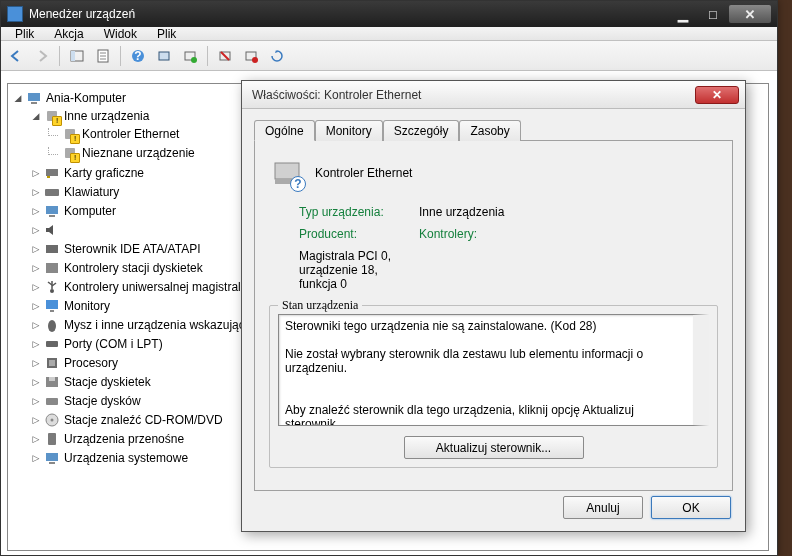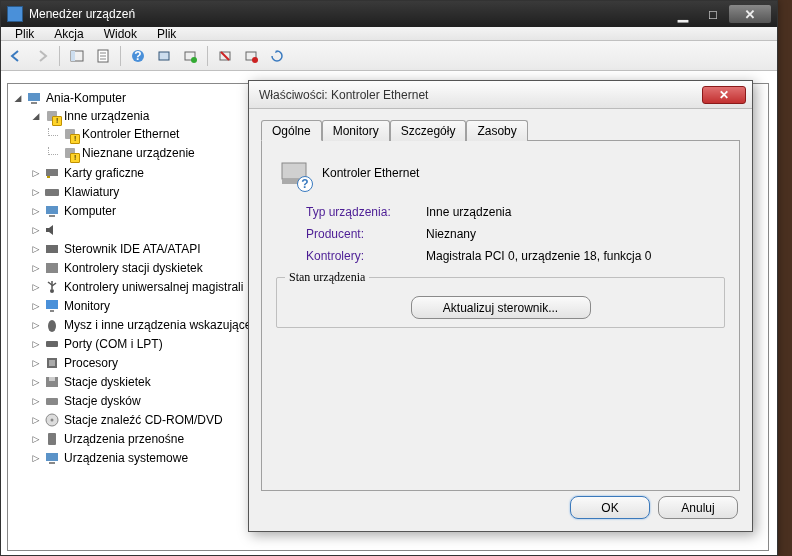--- a/index.html
+++ b/index.html
@@ -26,48 +26,48 @@
   .tree li { padding: 1px 0; white-space: nowrap; position: relative; }
   .tree-row { display: flex; align-items: center; height: 17px; cursor: pointer; padding-left: 2px; }
   .expander { width: 12px; height: 12px; display: inline-flex; align-items: center; justify-content: center; margin-right: 2px; font-size: 9px; color: #555; cursor: pointer; }
   .dev-icon { width: 16px; height: 16px; margin-right: 4px; display: inline-flex; align-items: center; justify-content: center; position: relative; }
   .dev-icon svg { display:block; }
   .warn-badge { position: absolute; right: -2px; bottom: -2px; width: 10px; height: 10px; background: #ffd42a; border: 1px solid #c09000; border-radius: 1px; font-size: 8px; line-height: 8px; text-align: center; color: #000; }
   .tree-label { }
   .dotted { border-left: 1px dotted #aaa; border-bottom: 1px dotted #aaa; width: 10px; height: 8px; display: inline-block; margin-right: 4px; margin-bottom: 4px; }
 
   
-  .dialog { position: absolute; left: 248px; top: 80px; width: 505px; height: 452px; background: #f0f0f0; border: 1px solid #555; box-shadow: 3px 3px 12px rgba(0,0,0,0.35); }
+  .dialog { position: absolute; left: 241px; top: 80px; width: 505px; height: 452px; background: #f0f0f0; border: 1px solid #555; box-shadow: 3px 3px 12px rgba(0,0,0,0.35); }
   .dlg-titlebar { height: 28px; background: linear-gradient(#fdfdfd,#e4e4e4); border-bottom: 1px solid #bbb; display: flex; align-items: center; padding: 0 6px 0 10px; }
   .dlg-title { flex: 1; color: #333; }
   .dlg-close { width: 44px; height: 18px; background: linear-gradient(#e07070,#c23030); border: 1px solid #8a1a1a; border-radius: 3px; color: #fff; display: flex; align-items: center; justify-content: center; cursor: pointer; font-weight: bold; }
 
   .dlg-body { padding: 10px 12px 8px 12px; }
   .tabstrip { display: flex; border-bottom: 1px solid #a0a0a0; height: 22px; }
   .tab { padding: 3px 10px; border: 1px solid #a0a0a0; border-bottom: none; background: linear-gradient(#f8f8f8,#e8e8e8); margin-right: 0; border-top-left-radius: 3px; border-top-right-radius: 3px; cursor: pointer; position: relative; top: 1px; }
   .tab.active { background: #f0f0f0; border-bottom: 1px solid #f0f0f0; z-index: 2; }
   .tab-content { border: 1px solid #a0a0a0; border-top: none; padding: 14px 14px 10px 14px; height: 350px; }
 
   .dev-header { display: flex; align-items: center; margin-bottom: 14px; }
   .dev-header-icon { width: 36px; height: 36px; margin-right: 10px; position: relative; display:flex; align-items:center; justify-content:center; }
   .big-q { position:absolute; right:-1px; bottom:-1px; width:16px; height:16px; border-radius:50%; background:#fff; border:1px solid #3a7abf; color:#3a7abf; font-weight:bold; font-size:12px; display:flex; align-items:center; justify-content:center; }
 
   .prop-grid { display: grid; grid-template-columns: 120px 1fr; row-gap: 8px; margin: 0 0 14px 30px; }
-  .prop-label { color: #4c1d95; }
+  .prop-label { color: #15803d; }
   .prop-value { color: #000; }
 
   .groupbox { border: 1px solid #bfbfbf; border-radius: 2px; padding: 8px; position: relative; margin-top: 8px; }
   .groupbox-title { position: absolute; top: -8px; left: 8px; background: #f0f0f0; padding: 0 4px; font-family: Liberation Serif, serif; }
   .status-text { width: 100%; height: 112px; border: 1px solid #888; background: #fff; border-right: 16px solid #efefef; padding: 4px 6px; overflow: auto; font-size: 12px; white-space: pre-wrap; position: relative; }
   .status-inset { box-shadow: inset 1px 1px 2px rgba(0,0,0,0.15); }
   .scroll-thumb { position:absolute; right:-15px; top:1px; width:14px; height:14px; background:linear-gradient(#f4f4f4,#dcdcdc); border:1px solid #aaa; }
   .scroll-thumb.bot { top:auto; bottom:1px; }
 
   .update-btn-row { text-align: center; margin-top: 10px; }
-  .btn { min-width: 80px; height: 23px; padding: 0 14px; background: linear-gradient(#fafafa,#e3e3e3); border: 1px solid #8a8a8a; border-radius: 8px; cursor: pointer; }
+  .btn { min-width: 80px; height: 23px; padding: 0 14px; background: linear-gradient(#fafafa,#e3e3e3); border: 1px solid #8a8a8a; border-radius: 2px; cursor: pointer; }
   .btn.default { border-color:#3b79bb; box-shadow: 0 0 2px #6aa7e8; }
 
   .dlg-buttons { position: absolute; right: 14px; bottom: 12px; display: flex; gap: 8px; }
 
   
   .ic-computer { fill:#5b93c8; }
   .ic-card { fill:#7a7a7a; }
   .ic-keyboard { fill:#777; }
   .ic-display { fill:#4a90d9; }
   .ic-chip { fill:#6b6b6b; }
@@ -428,29 +428,37 @@
               <rect x="4" y="22" width="24" height="5" fill="#aaa"></rect>
             </svg>
           <span class="big-q">?</span>
         </span>
         <span>Kontroler Ethernet</span>
       </div>
       <div class="prop-grid">
         <div class="prop-label">Typ urządzenia:</div>
         <div class="prop-value">Inne urządzenia</div>
         <div class="prop-label">Producent:</div>
-        <div class="prop-value">Nieznany</div>
         <div class="prop-label">Kontrolery:</div>
         <div class="prop-value">Magistrala PCI 0, urządzenie 18, funkcja 0</div>
       </div>
       <div class="groupbox">
         <span class="groupbox-title">Stan urządzenia</span>
+        <div class="status-text status-inset">Sterowniki tego urządzenia nie są zainstalowane. (Kod 28)
+
+Nie został wybrany sterownik dla zestawu lub elementu informacji o urządzeniu.
+
+
+Aby znaleźć sterownik dla tego urządzenia, kliknij opcję Aktualizuj sterownik.
+          <span class="scroll-thumb">▴</span>
+          <span class="scroll-thumb bot">▾</span>
+        </div>
         <div class="update-btn-row">
           <button class="btn" style="min-width:180px">Aktualizuj sterownik...</button>
         </div>
       </div>
     </div>
   </div>
   <div class="dlg-buttons">
+    <button class="btn">Anuluj</button>
     <button class="btn default">OK</button>
-    <button class="btn">Anuluj</button>
   </div>
 </div>
 
 </body></html>

